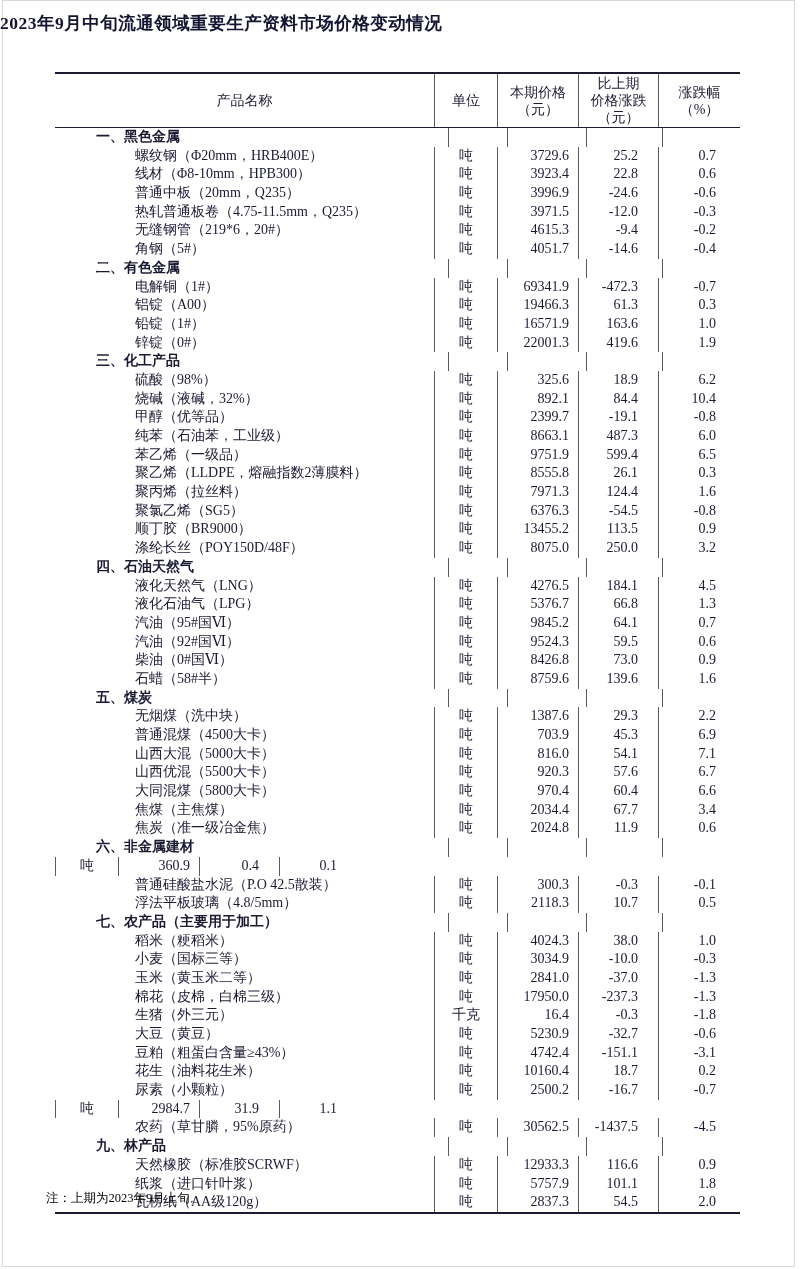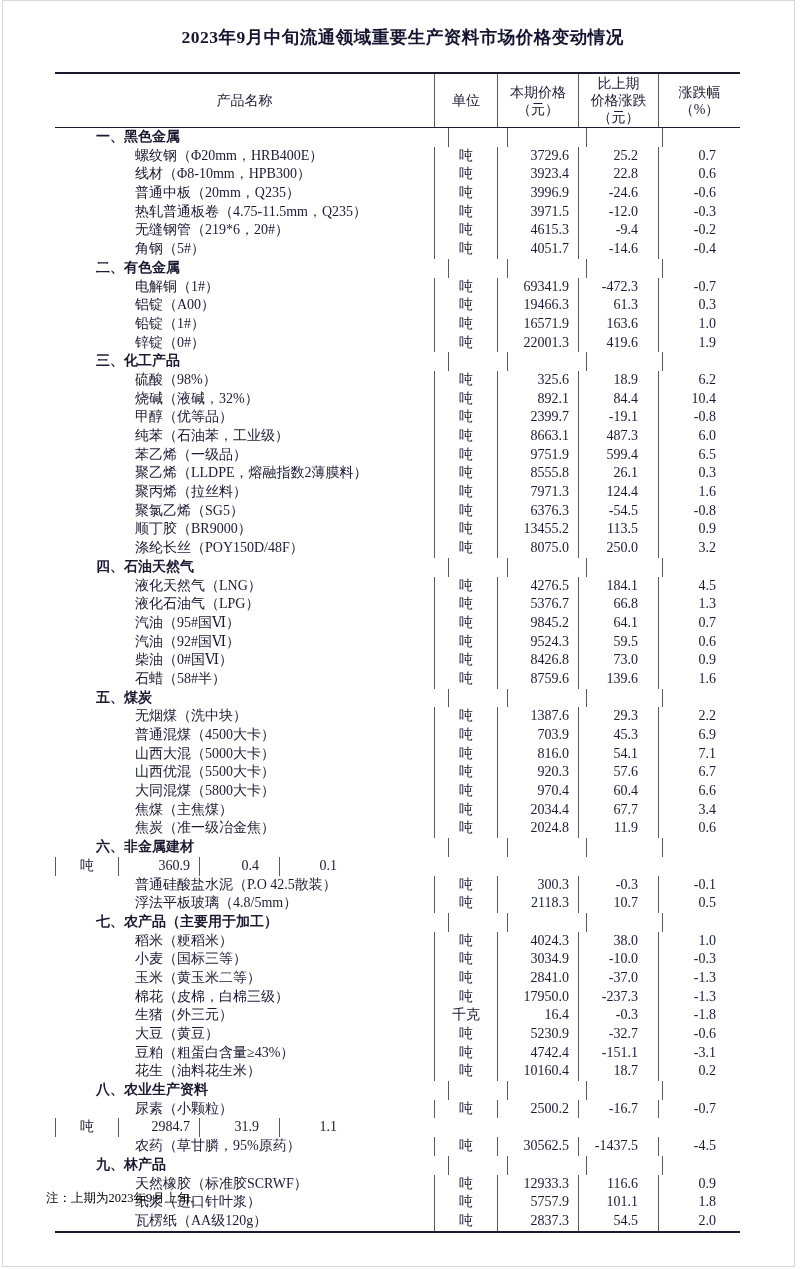--- a/index.html
+++ b/index.html
@@ -11,22 +11,22 @@
     color:#1a1a33;
     overflow:hidden;
   }
   .frame{
     position:absolute;left:2px;top:0px;width:791px;height:1265px;
     border:1px solid #d8d8d8;
     pointer-events:none;
   }
   .title{
     position:absolute;top:11px;left:0;right:0;
-    margin:14px;
-    text-align:center;
+    margin:0;
+    text-align:left;
     font-size:17.5px;
     font-weight:bold;
     letter-spacing:0.5px;
     color:#141430;
   }
   .price-table{
     position:absolute;left:55px;top:72px;width:685px;
     border-top:2px solid #1b1b30;
     border-bottom:2px solid #1b1b30;
     box-sizing:content-box;
@@ -444,27 +444,20 @@
           <div class="td col-pct">-3.1</div>
         </div>
         <div class="row">
           <div class="td col-product indent">花生（油料花生米）</div>
           <div class="td col-unit">吨</div>
           <div class="td col-price">10160.4</div>
           <div class="td col-change">18.7</div>
           <div class="td col-pct">0.2</div>
         </div>
         <div class="row">
-          <div class="td col-product section-name">八、农业生产资料</div>
-          <div class="td col-unit"></div>
-          <div class="td col-price"></div>
-          <div class="td col-change"></div>
-          <div class="td col-pct"></div>
-        </div>
-        <div class="row">
           <div class="td col-product indent">尿素（小颗粒）</div>
           <div class="td col-unit">吨</div>
           <div class="td col-price">2500.2</div>
           <div class="td col-change">-16.7</div>
           <div class="td col-pct">-0.7</div>
         </div>
         <div class="row">
           <div class="td col-unit">吨</div>
           <div class="td col-price">2984.7</div>
           <div class="td col-change">31.9</div>

